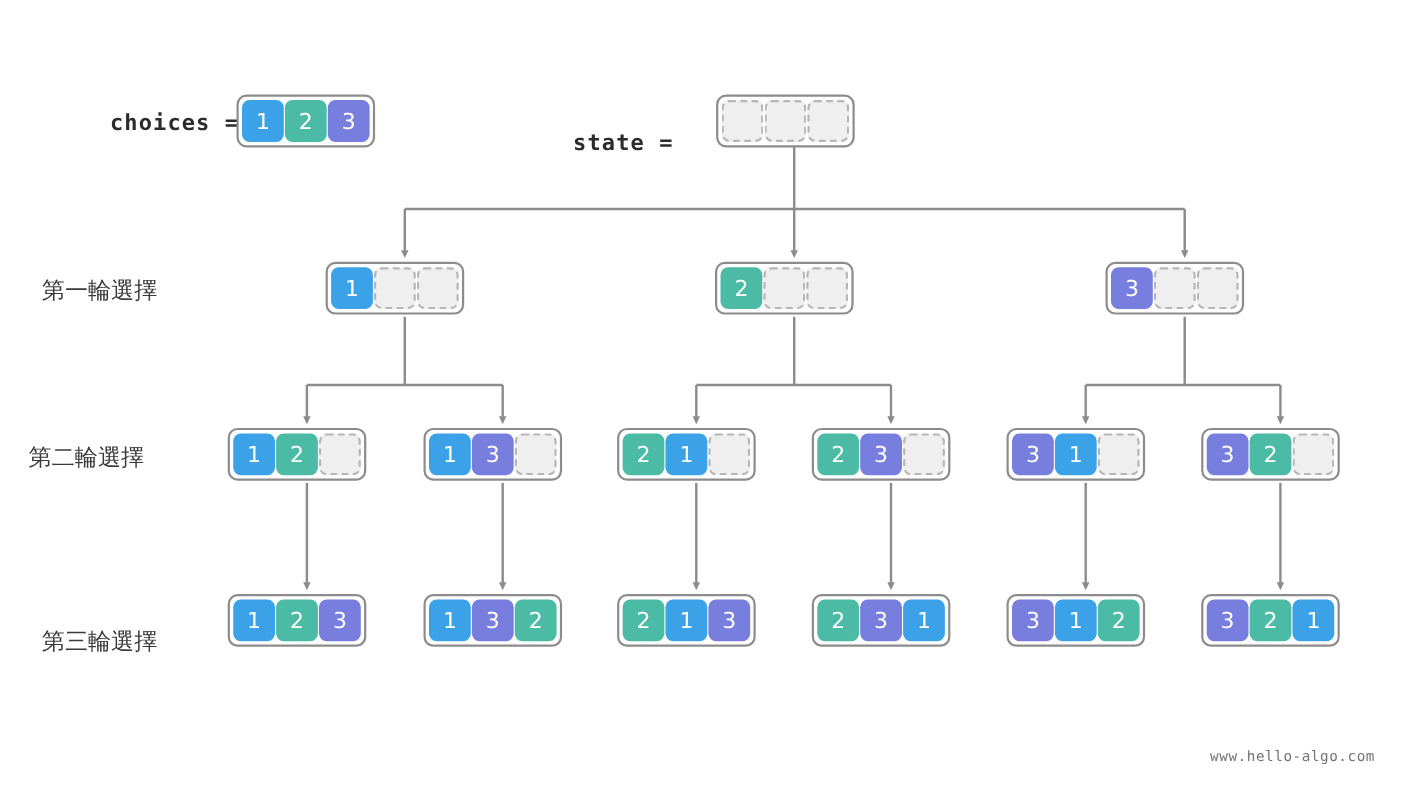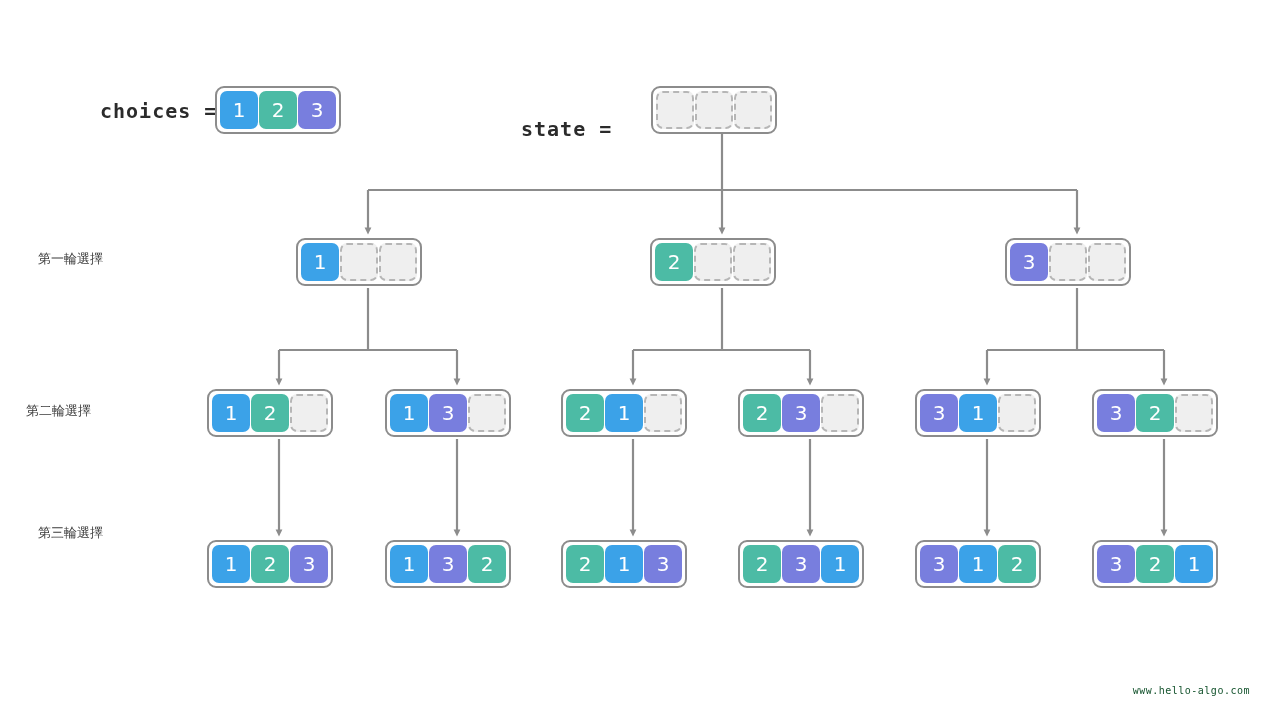--- a/index.html
+++ b/index.html
@@ -39,21 +39,21 @@
     font-weight: bold;
     color: #2b2b2b;
     letter-spacing: 1px;
     white-space: nowrap;
   }
 
   
   .row-label {
     position: absolute;
     font-family: Liberation Mono, monospace;
-    font-size: 13px;
+    font-size: 21px;
     color: #3a3a3a;
     white-space: nowrap;
   }
 
   
   .node {
     position: absolute;
     display: flex;
     flex-direction: row;
     align-items: center;
@@ -85,22 +85,22 @@
   .cell.v1 { background: #3ba2e8; }
   .cell.v2 { background: #4cbba5; }
   .cell.v3 { background: #787ede; }
 
   
   .watermark {
     position: absolute;
     right: 30px;
     bottom: 24px;
     font-family: "DejaVu Sans Mono", "Liberation Mono", monospace;
-    font-size: 10px;
-    color: #14532d;
+    font-size: 13px;
+    color: #737373;
     letter-spacing: 0.5px;
     margin-top: 37px;
   }
 </style>
 </head>
 <body>
 
 <div id="canvas">
 
   <svg id="edges" viewBox="0 0 1280 720" xmlns="http://www.w3.org/2000/svg">
@@ -153,21 +153,21 @@
   <div class="var-label" style="left:521px; top:117px;">state =</div>
 
   <div class="node" style="left:651px; top:86px;">
     <div class="cell empty"></div>
     <div class="cell empty"></div>
     <div class="cell empty"></div>
   </div>
 
   <div class="row-label" style="left:38px; top:250px;">第一輪選擇</div>
   <div class="row-label" style="left:26px; top:402px;">第二輪選擇</div>
-  <div class="row-label" style="left:38px; top:524px;">第三輪選擇</div>
+  <div class="row-label" style="left:38px; top:569px;">第三輪選擇</div>
 
   <div class="node" style="left:296px; top:238px;">
     <div class="cell v1">1</div>
     <div class="cell empty"></div>
     <div class="cell empty"></div>
   </div>
   <div class="node" style="left:650px; top:238px;">
     <div class="cell v2">2</div>
     <div class="cell empty"></div>
     <div class="cell empty"></div>

